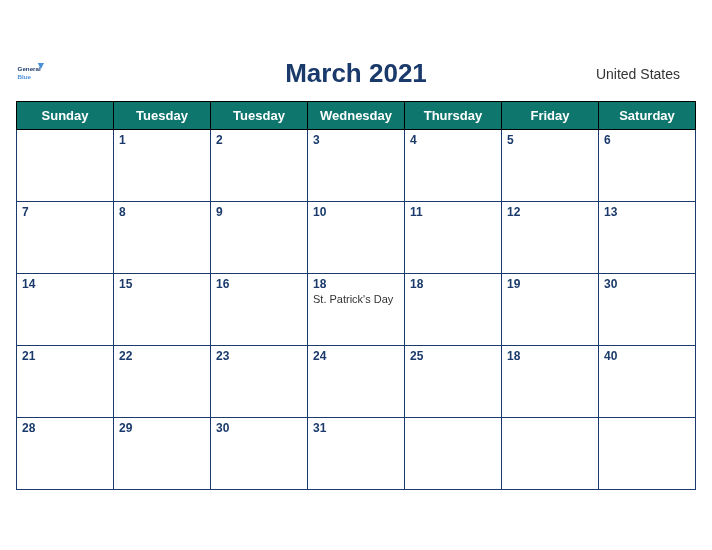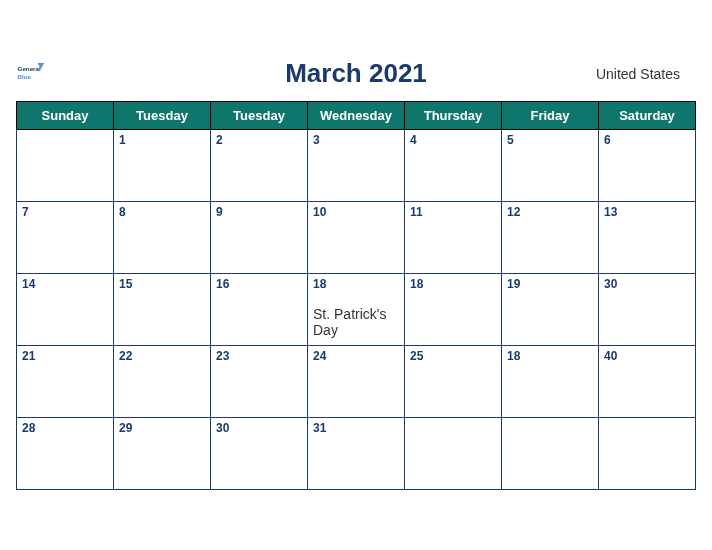--- a/index.html
+++ b/index.html
@@ -70,23 +70,23 @@
       padding: 3px 5px;
       background: #fff;
     }
     .day-number {
       font-size: 12px;
       font-weight: bold;
       color: #1a3a6b;
       display: block;
     }
     .holiday-label {
-      font-size: 14px;
+      font-size: 11px;
       color: #333;
-      margin-top: 15px;
+      margin-top: 2px;
       display: block;
     }
     .empty-cell {
       background: #fff;
     }
   </style>
 </head>
 <body>
 
 <div class="calendar-wrapper">

